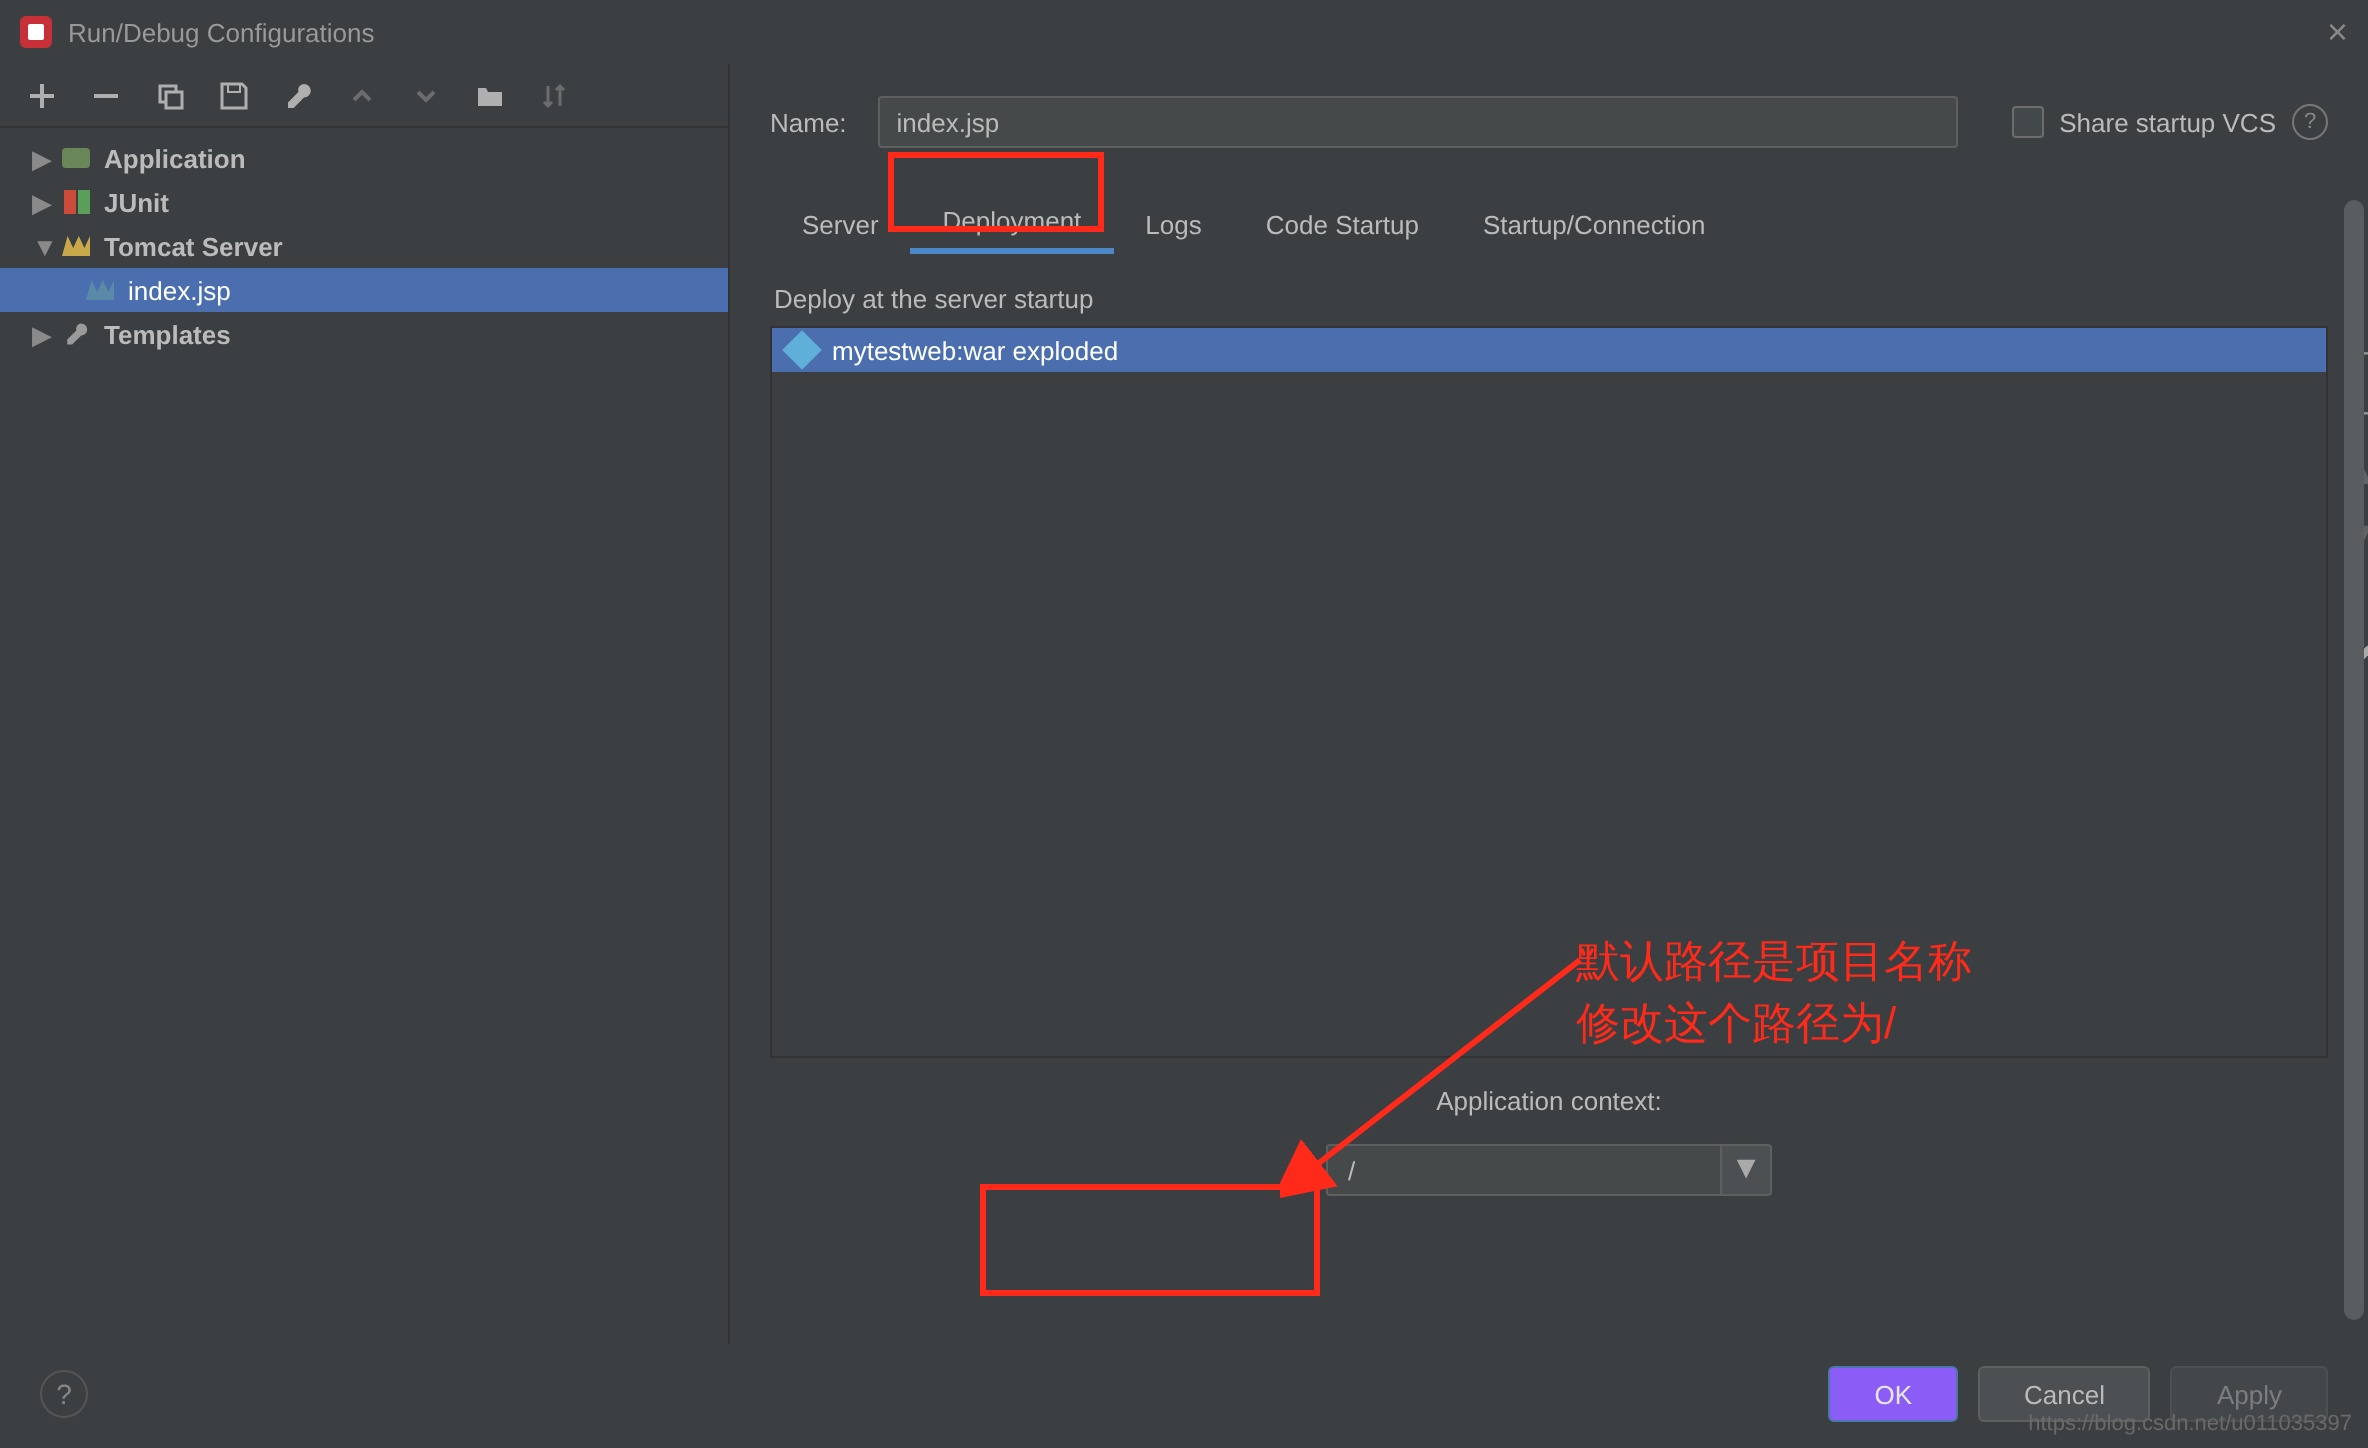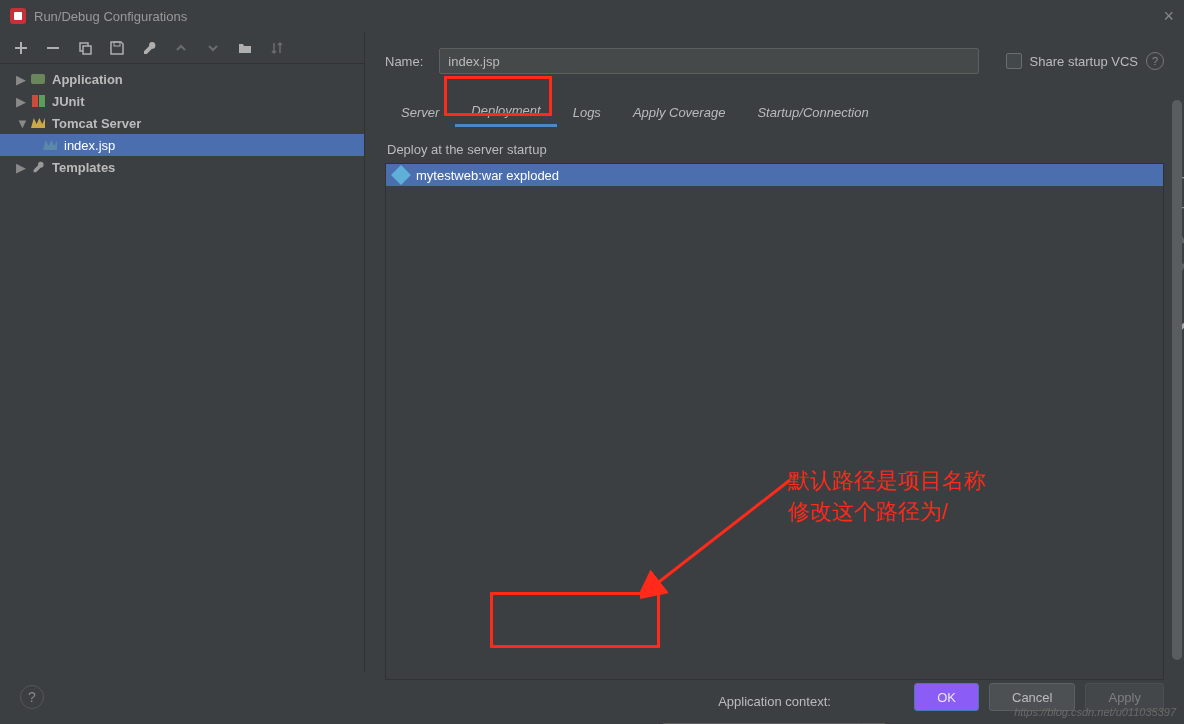--- a/index.html
+++ b/index.html
@@ -38,27 +38,27 @@
 
 .main { flex: 1; padding: 12px 20px 0 20px; position: relative; }
 .name-row { display: flex; align-items: center; gap: 16px; height: 34px; }
 .name-label { font-size: 13px; color: #bbb; }
 .name-input { flex: 0 0 540px; height: 26px; background: #45494a; border: 1px solid #5e6060; border-radius: 2px; color: #bbb; padding: 0 8px; font-size: 13px; }
 .vcs-wrap { display: flex; align-items: center; gap: 8px; margin-left: auto; }
 .chk { width: 16px; height: 16px; border: 1px solid #6c6c6c; border-radius: 2px; background: #43494a; }
 .vcs-label { font-size: 13px; color: #bbb; }
 .help { width: 18px; height: 18px; border: 1px solid #777; border-radius: 50%; display: flex; align-items: center; justify-content: center; font-size: 11px; color: #888; }
 
-.tabs { display: flex; gap: 0; margin-top: 18px; height: 32px; align-items: center; font-style: italic; }
+.tabs { display: flex; gap: 0; margin-top: 18px; height: 32px; align-items: center; }
 .tab { padding: 6px 16px; font-size: 13px; color: #bbb; cursor: pointer; }
 .tab.active { border-bottom: 3px solid #4a88c7; }
 
 .panel { margin-top: 8px; position: relative; }
 .panel-head { font-size: 13px; color: #bbb; padding: 6px 2px; }
-.deploy-list { background: #3c3f41; border: 1px solid #323232; height: 517px; position: relative; }
+.deploy-list { background: #3c3f41; border: 1px solid #323232; height: 366px; position: relative; }
 .deploy-item { height: 22px; background: #4b6eaf; display: flex; align-items: center; padding: 0 8px; gap: 8px; color: #fff; font-size: 13px; }
 .deploy-icon { width: 14px; height: 14px; background: #5fb0d8; transform: rotate(45deg); }
 .side-buttons { position: absolute; right: -28px; top: 0; display: flex; flex-direction: column; gap: 10px; padding-top: 4px; }
 .side-btn { width: 20px; height: 20px; display: flex; align-items: center; justify-content: center; color: #9a9a9a; cursor: pointer; font-size: 16px; }
 
 .ctx-row { display: flex; align-items: center; gap: 14px; margin-top: 14px; flex-direction: column; }
 .ctx-label { font-size: 13px; color: #bbb; }
 .ctx-input-wrap { flex: 1; display: flex; }
 .ctx-input { flex: 1; height: 26px; background: #45494a; border: 1px solid #5e6060; border-right: none; color: #bbb; padding: 0 10px; font-size: 13px; border-radius: 2px 0 0 2px; }
 .ctx-dd { width: 26px; height: 26px; background: #4c5052; border: 1px solid #5e6060; display: flex; align-items: center; justify-content: center; color: #aaa; border-radius: 0 2px 2px 0; }
@@ -70,21 +70,21 @@
 .fbtn.primary { background: #8b5cf6; border-color: #4a78a8; color: #e8e8e8; }
 .fbtn.disabled { opacity: .5; }
 
 .scrollbar-v { position: absolute; right: 2px; top: 68px; width: 10px; height: 600px; background: transparent; }
 .scrollbar-thumb { width: 10px; height: 560px; background: #5a5d5f; border-radius: 5px; }
 
 .annotation { position: absolute; color: #ff2a1a; font-size: 22px; font-weight: 400; pointer-events: none; z-index: 50; line-height: 1.4; }
 .ann-box { position: absolute; border: 3px solid #ff2a1a; pointer-events: none; z-index: 50; }
 .ann-arrow { position: absolute; z-index: 50; pointer-events: none; }
 
-.watermark { position: absolute; right: 8px; bottom: 6px; font-size: 11px; color: #6a6a6a; font-style: italic; z-index: 60; }
+.watermark { position: absolute; right: 8px; bottom: 6px; font-size: 11px; color: #6a6a6a; z-index: 60; }
 </style>
 </head>
 <body>
 
 <div class="titlebar">
   <div class="titlebar-left">
     <div class="app-icon"></div>
     <div class="title-text">Run/Debug Configurations</div>
   </div>
   <div class="close-x">×</div>
@@ -192,21 +192,21 @@
         <div class="chk"></div>
         <span class="vcs-label">Share startup VCS</span>
         <div class="help">?</div>
       </div>
     </div>
 
     <div class="tabs">
       <div class="tab">Server</div>
       <div class="tab active">Deployment</div>
       <div class="tab">Logs</div>
-      <div class="tab">Apply Coverage</div>
+      <div class="tab">Code Startup</div>
       <div class="tab">Startup/Connection</div>
     </div>
 
     <div class="panel">
       <div class="panel-head">Deploy at the server startup</div>
       <div class="deploy-list">
         <div class="deploy-item">
           <span class="deploy-icon"></span>
           <span>mytestweb:war exploded</span>
         </div>

